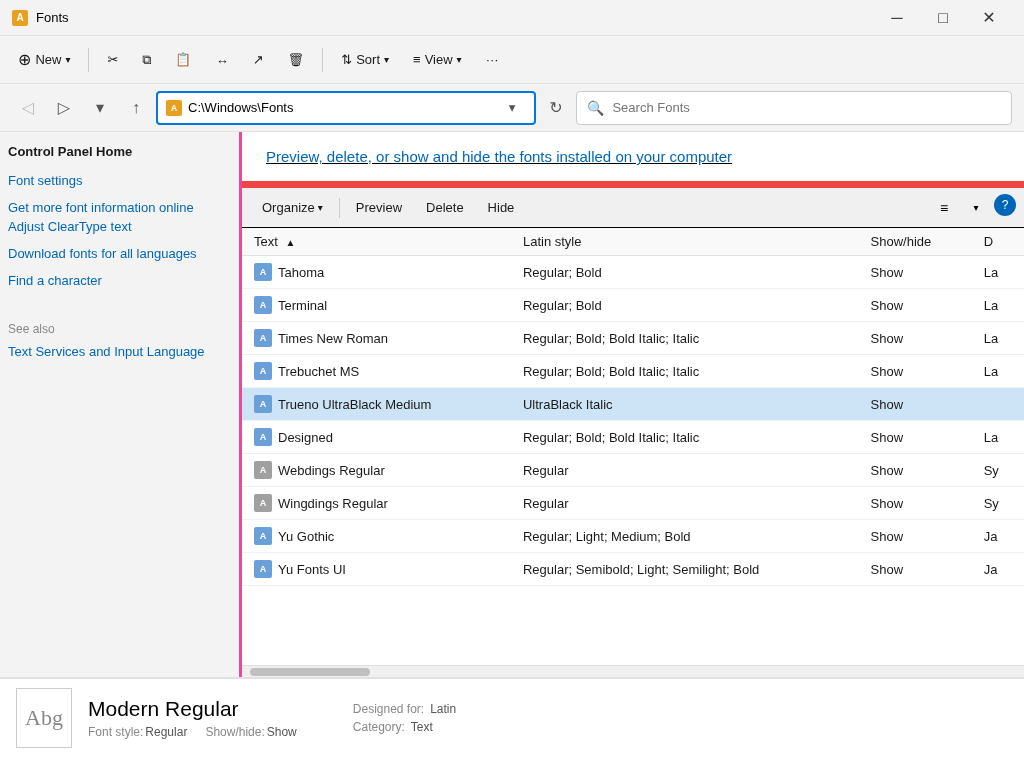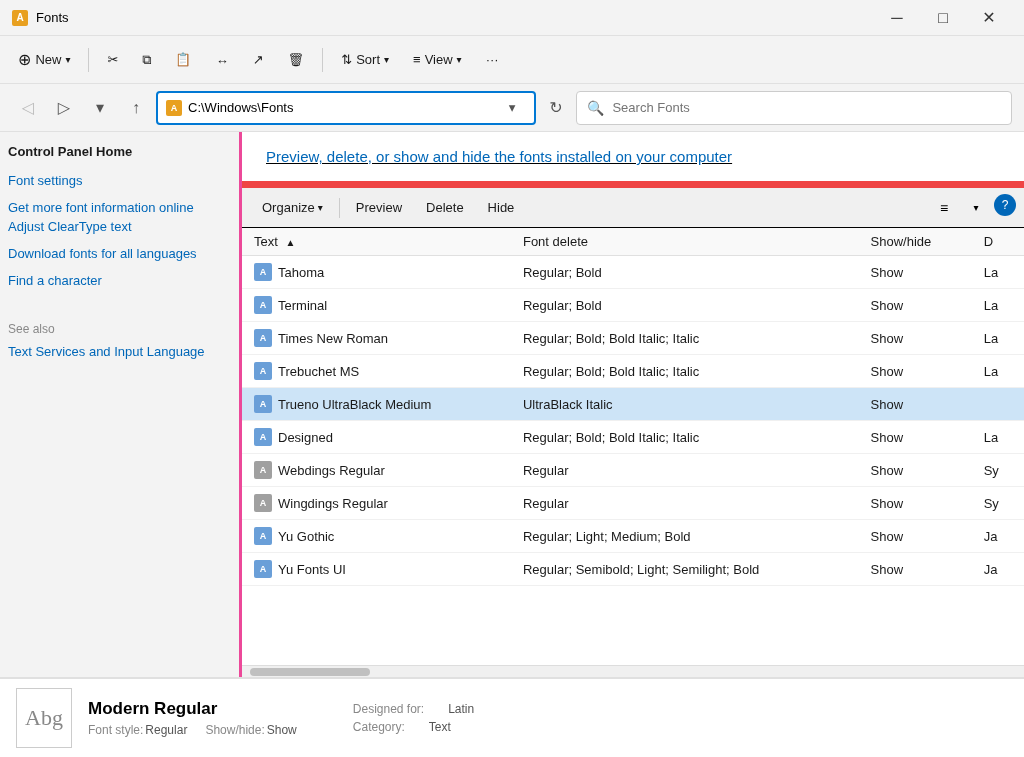--- a/index.html
+++ b/index.html
@@ -115,25 +115,25 @@
     
     .preview-bar {
       height: 80px; background: white; border-top: 2px solid #e0e0e0;
       display: flex; align-items: center; padding: 8px 16px; gap: 16px;
     }
     .preview-thumb {
       width: 56px; height: 60px; border: 1px solid #ccc; display: flex; align-items: center; justify-content: center;
       font-size: 22px; color: #888; font-family: serif; background: white; flex-shrink: 0;
     }
     .preview-info { display: flex; flex-direction: column; gap: 4px; }
-    .preview-name { font-size: 17px; font-weight: 700; }
+    .preview-name { font-size: 21px; font-weight: 400; }
     .preview-detail { font-size: 12px; color: #555; display: flex; gap: 2px; }
     .preview-label { color: #888; }
     .preview-right { margin-left: 40px; display: flex; flex-direction: column; gap: 4px; }
-    .preview-detail-right { font-size: 12px; color: #555; display: flex; gap: 24px; }
+    .preview-detail-right { font-size: 12px; color: #555; display: flex; gap: 6px; }
   </style>
 </head>
 <body>
 
 <div class="titlebar">
   <div class="titlebar-left">
     <div class="titlebar-icon">A</div>
     <span>Fonts</span>
   </div>
   <div class="titlebar-controls">
@@ -240,21 +240,21 @@
     </div>
 
     <div class="font-table">
       <table>
         <thead>
           <tr>
             <th>
               <span>Text</span>
               <span class="sort-arrow">▲</span>
             </th>
-            <th>Font delete</th>
+            <th>Latin style</th>
             <th>Show/hide</th>
             <th>D</th>
           </tr>
         </thead>
         <tbody id="font-table-body">
         <tr>
     <td>
       <div class="font-row-name">
         <span class="font-icon">A</span>
         <span>Tahoma</span>

